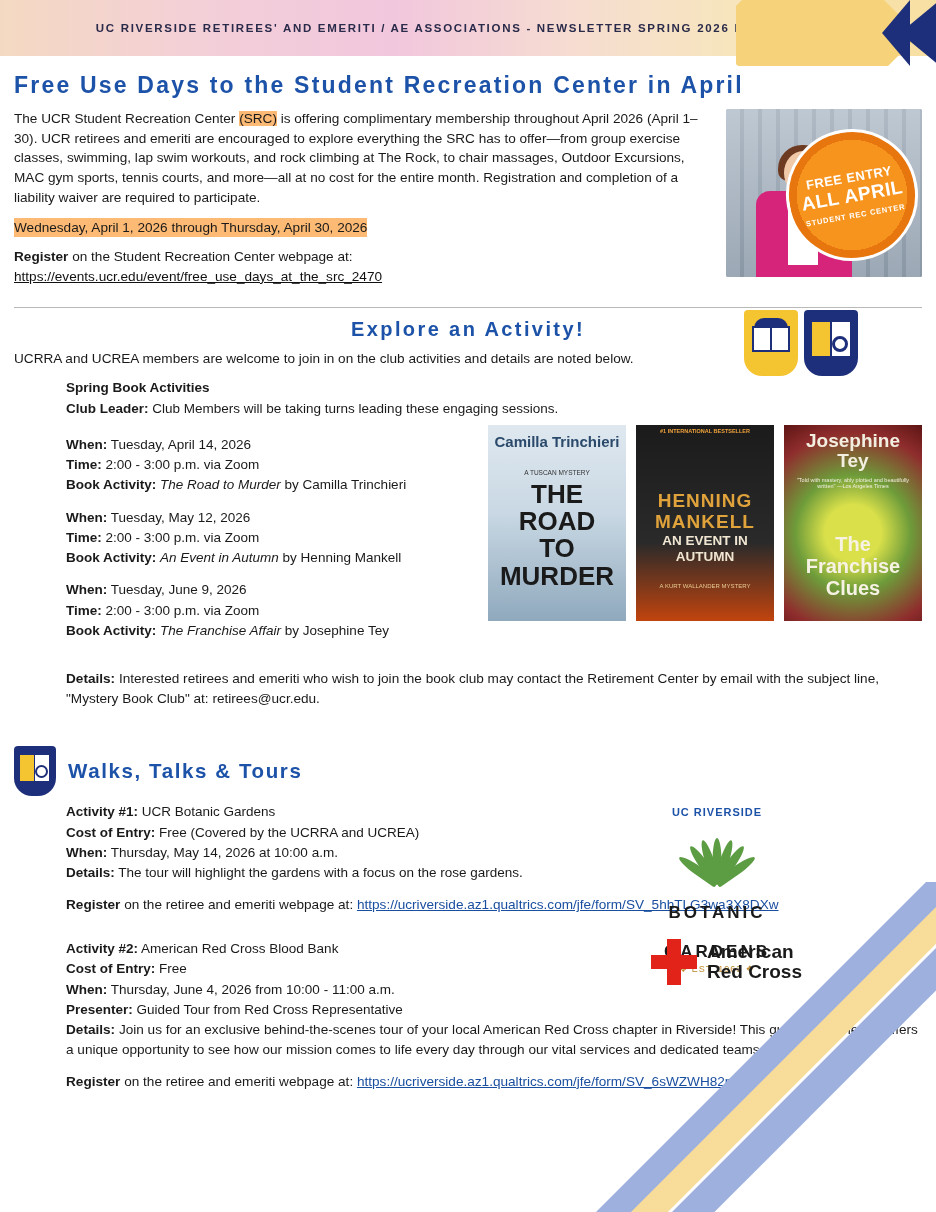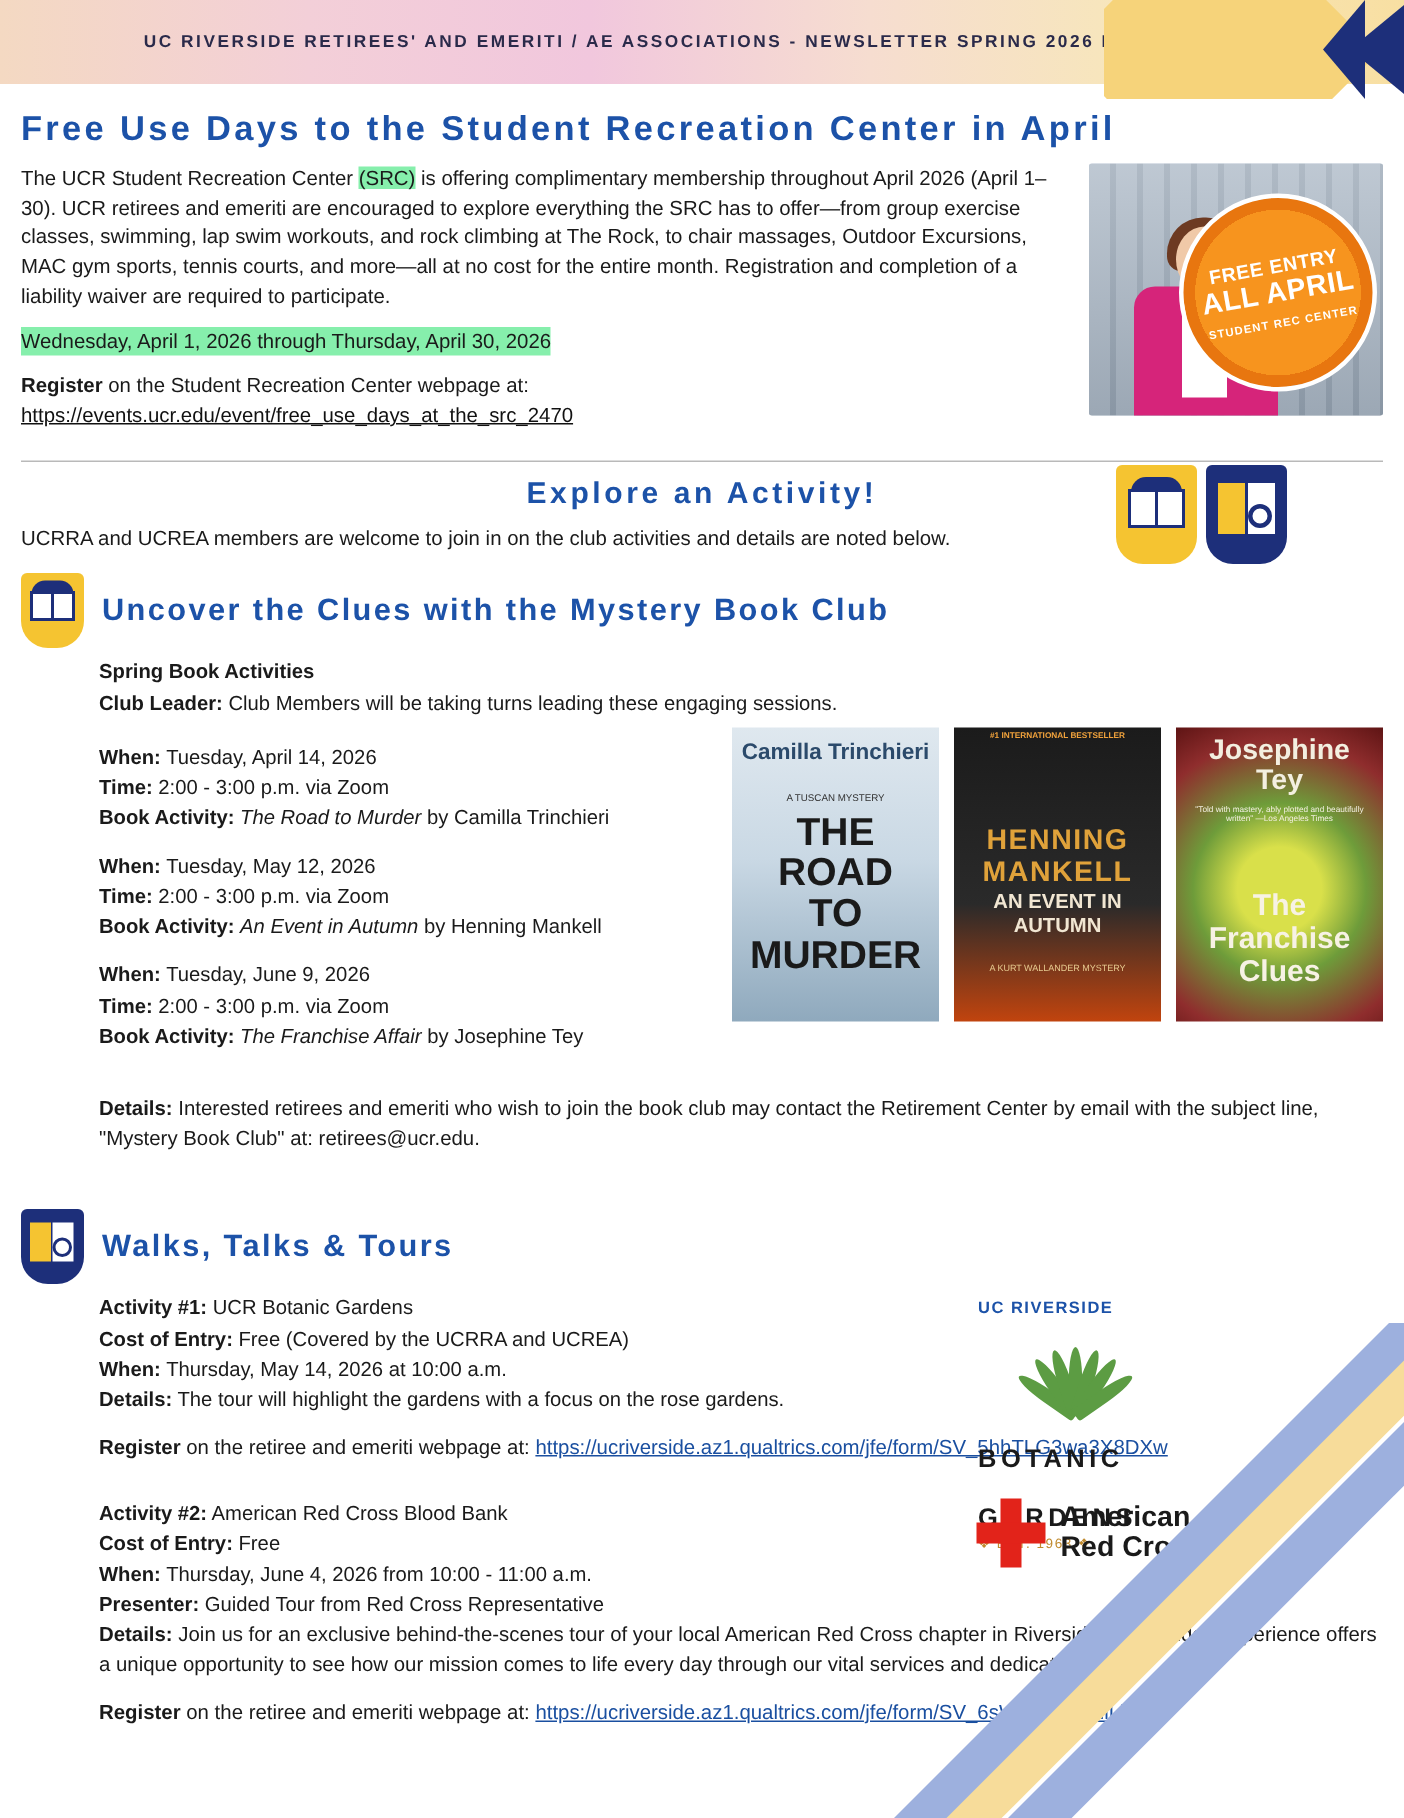--- a/index.html
+++ b/index.html
@@ -57,21 +57,21 @@
   }
   h2.centered {
     color: #1c52a8; font-size: 20px; font-weight: bold; letter-spacing: 2.4px;
     text-align: center; margin: 10px 0 8px 0;
   }
   h3.club {
     color: #1c52a8; font-size: 20.5px; font-weight: bold; letter-spacing: 1.6px;
     margin: 0;
   }
   p { font-size: 13.6px; line-height: 1.45; margin: 0 0 10px 0; }
-  .hl-yellow { background: #86efac; text-align: center; }
+  .hl-yellow { background: #fdba74; text-align: center; }
   b { font-weight: bold; }
   i { font-style: italic; }
   a.link { color: #111; text-decoration: underline; }
   a.link.blue { color: #1a4fa0; }
 
   .rule { border: none; border-top: 1px solid #b9b9b9; margin: 10px 0 6px 0; }
 
   
   .src-wrap { display: flex; gap: 14px; align-items: flex-start; }
   .src-text { flex: 1; }
@@ -123,21 +123,21 @@
 
   .book1 { background: linear-gradient(180deg,#dfe8ef 0%, #c9d8e4 45%, #8fa9bd 100%); }
   .book2 { background: linear-gradient(180deg,#1b1b1b 0%,#2a2a2a 60%,#c1440e 100%); }
   .book3 { background: radial-gradient(circle at 50% 55%, #d9e04a 0 22%, #6e9c3a 45%, #8f2d2d 78%, #5e1414 100%); }
 
   .mysterybooks { margin: 6px 0 0 0; display: flex; gap: 20px; }
 
   
   .wt-wrap { position: relative; }
   .botanic {
-    position: absolute; right: 140px; top: 4px; width: 130px; text-align: left;
+    position: absolute; right: 140px; top: 4px; width: 130px; text-align: center;
   }
   .botanic .ucr { font-size: 11px; font-weight: bold; color: #1c52a8; letter-spacing: 1px; }
   .botanic .agave { height: 62px; position: relative; margin: 4px 0; }
   .botanic .agave span {
     position: absolute; bottom: 0; left: 50%; width: 9px; height: 46px; background: #5c9c43;
     border-radius: 50% 50% 2px 2px; transform-origin: bottom center;
   }
   .botanic .bg1 { font-size: 17px; font-weight: bold; letter-spacing: 3px; color: #1a1a1a; margin-top: 19px; }
   .botanic .bg2 { font-size: 9px; color: #c08a2e; letter-spacing: 1px; margin-top: 2px; }
 
@@ -204,28 +204,20 @@
         <div style="position:absolute;left:10px;top:8px;width:34px;height:10px;border-radius:10px 10px 0 0;background:#1d2f7a;"></div>
       </div>
       <div class="shield" style="width:54px;height:66px;">
         <div style="position:absolute;left:8px;top:12px;width:18px;height:34px;background:#f5c431;"></div>
         <div style="position:absolute;left:28px;top:12px;width:18px;height:34px;background:#fff;"></div>
         <div style="position:absolute;left:28px;top:26px;width:16px;height:16px;border:3px solid #1d2f7a;border-radius:50%;"></div>
       </div>
     </div>
   </div>
 
-  <div class="club-head">
-    <div class="shield gold" style="width:42px;height:50px;">
-      <div style="position:absolute;left:6px;top:12px;width:30px;height:20px;background:#fff;border:2px solid #1d2f7a;"></div>
-      <div style="position:absolute;left:20px;top:12px;width:2px;height:20px;background:#1d2f7a;"></div>
-      <div style="position:absolute;left:7px;top:5px;width:28px;height:9px;border-radius:9px 9px 0 0;background:#1d2f7a;"></div>
-    </div>
-    <h3 class="club">Uncover the Clues with the Mystery Book Club</h3>
-  </div>
 
   <div class="body-indent">
     <div class="lines">
       <div><b>Spring Book Activities</b></div>
       <div><b>Club Leader:</b><span> Club Members will be taking turns leading these engaging sessions.</span></div>
     </div>
 
     <div class="mysterybooks">
       <div class="lines" style="flex:1;padding-top:10px;">
 

